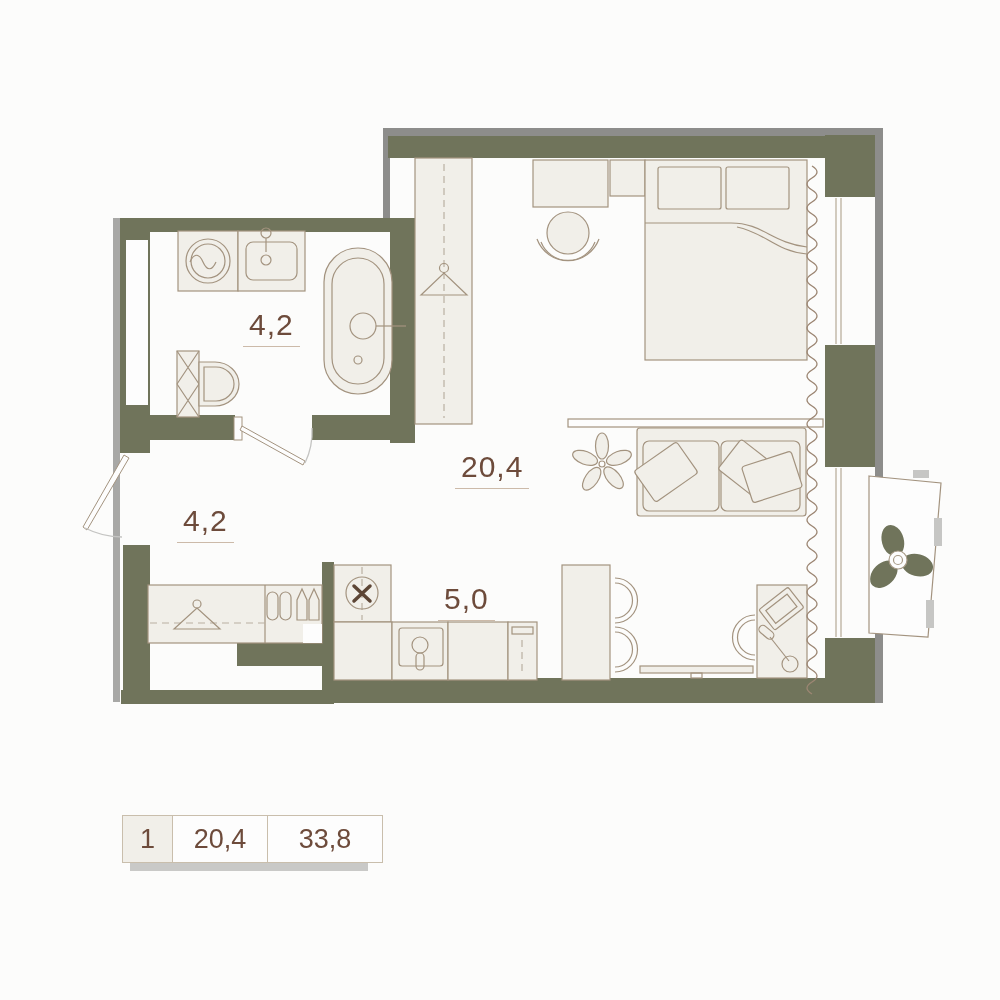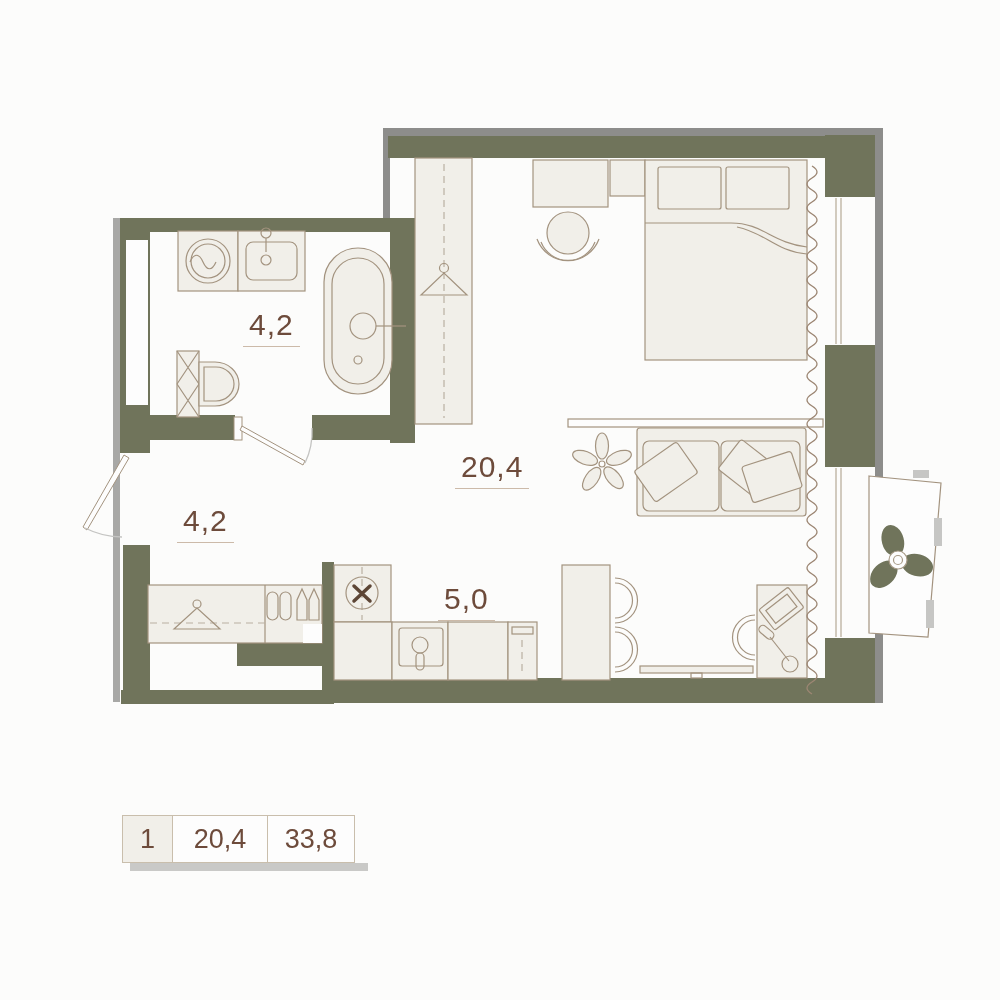--- a/index.html
+++ b/index.html
@@ -23,21 +23,21 @@
   .fanblade{fill:var(--wall,#70745b);}
   .room-label{position:absolute;color:var(--label_text,#6d4b3b);font-size:30px;letter-spacing:1px;
       border-bottom:1px solid #ccbaa9;padding:0 6px 4px 6px;}
   .legend{position:absolute;left:122px;top:815px;display:flex;height:48px;}
   .legend .cell{box-sizing:border-box;border:1.5px solid var(--legend_border,#c9beac);
       display:flex;align-items:center;justify-content:center;background:#fdfdfd;
       color:var(--label_text,#6d4b3b);font-size:27px;}
   .legend .cell+.cell{margin-left:-1.5px;}
   .legend .c1{width:51px;background:var(--furniture_fill,#f1efe9);}
   .legend .c2{width:97px;}
-  .legend .c3{width:88px;}
+  .legend .c3{width:116px;}
   .legend-shadow{position:absolute;left:130px;top:863px;width:238px;height:8px;background:#c9c9c7;}
 </style>
 </head>
 <body>
 
 <div class="stage">
 
 <svg width="1000" height="1000" viewBox="0 0 1000 1000">
 
   <rect class="shadow" x="383" y="128" width="500" height="8"></rect>

